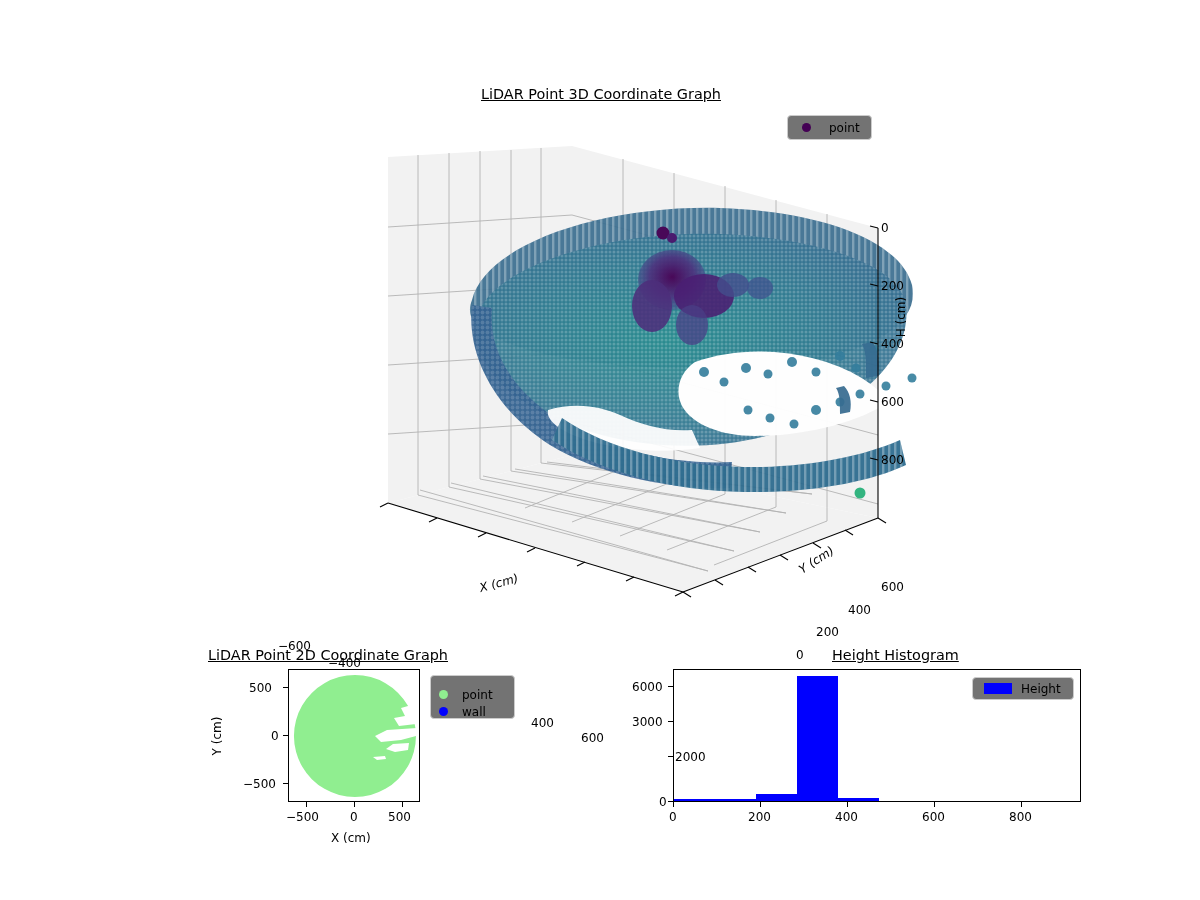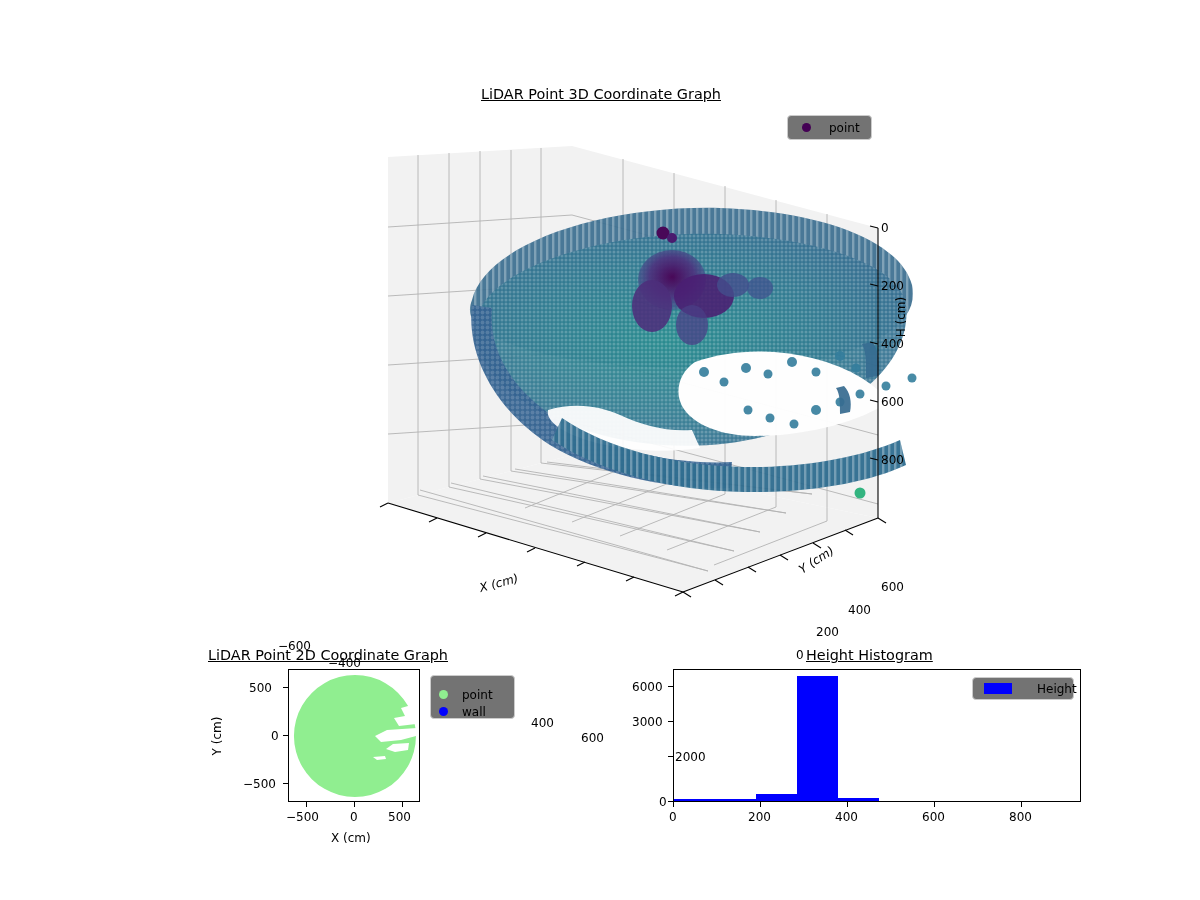--- a/index.html
+++ b/index.html
@@ -378,21 +378,21 @@
       </div>
       <div class="legend-row">
         <span class="legend-marker" style="background:#0000ff;"></span>
         <span class="legend-label" style="margin-left:14px;">wall</span>
       </div>
     </div>
   </div>
 
   <div>
 
-    <div class="ttl" style="left:806px; top:647px;">Height Histogram</div>
+    <div class="ttl" style="left:832px; top:647px;">Height Histogram</div>
 
     <div id="hist-frame">
       <svg width="408" height="133" viewBox="0 0 408 133">
 
         <g fill="#0000ff">
           <rect x="0" y="129" width="41" height="4"></rect>
           <rect x="41" y="129" width="41" height="4"></rect>
           <rect x="82" y="124" width="41" height="9"></rect>
           <rect x="123" y="6" width="41" height="127"></rect>
           <rect x="164" y="128" width="41" height="5"></rect>
@@ -421,17 +421,17 @@
     <div class="tick" style="left:659px; top:795px;">0</div>
 
     <div class="tick" style="left:669px;  top:810px;">0</div>
     <div class="tick" style="left:748px;  top:810px;">200</div>
     <div class="tick" style="left:835px;  top:810px;">400</div>
     <div class="tick" style="left:922px;  top:810px;">600</div>
     <div class="tick" style="left:1009px; top:810px;">800</div>
 
     <div class="legend" style="left:972px; top:677px; width:102px; height:23px; display:flex; align-items:center;">
       <span class="legend-swatch" style="background:#0000ff; margin-left:3px;"></span>
-      <span class="legend-label" style="margin-left:25px;">Height</span>
+      <span class="legend-label" style="margin-left:9px;">Height</span>
     </div>
   </div>
 
 </div>
 
 </body></html>

